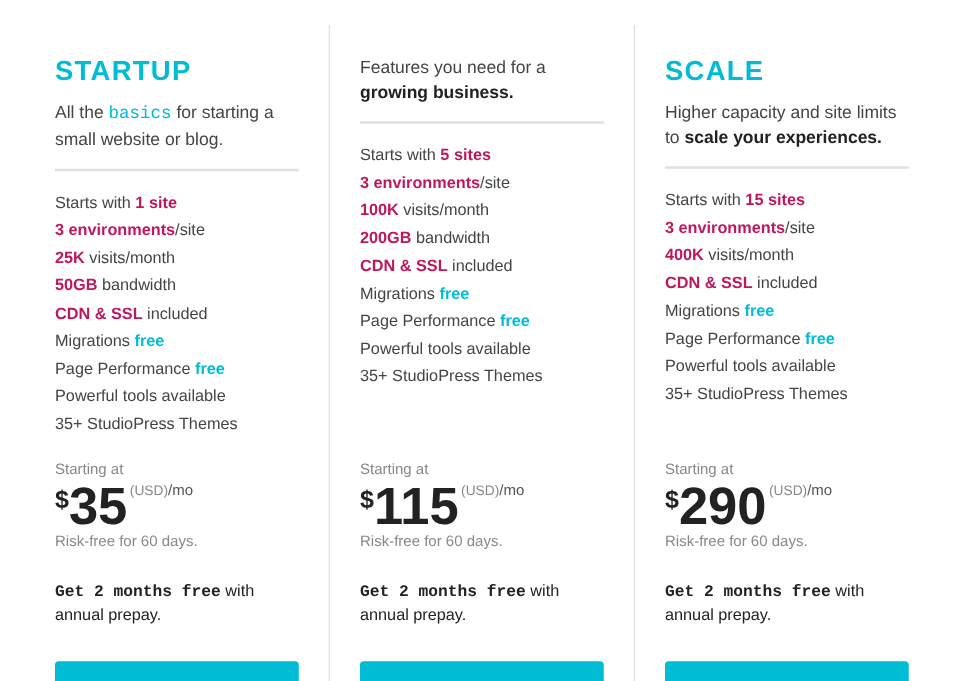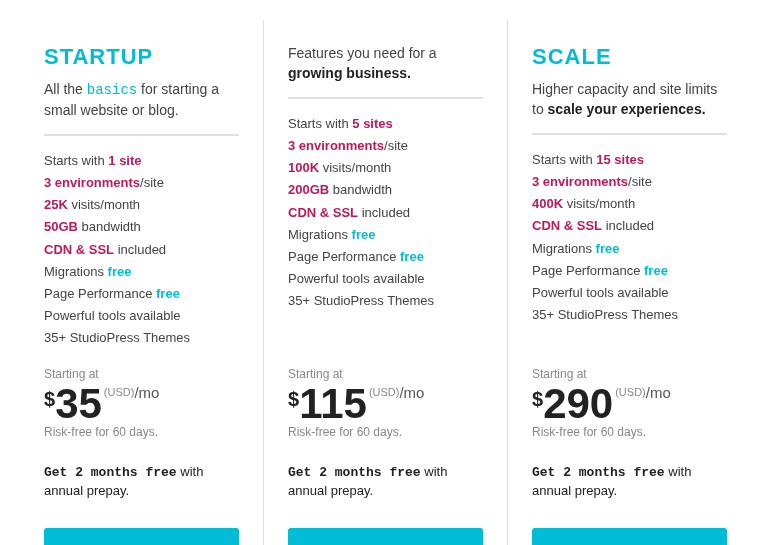--- a/index.html
+++ b/index.html
@@ -130,21 +130,21 @@
       display: flex;
       margin-left: 2px;
       align-self: flex-start;
     }
     .price-combined .right-side .usd {
       font-size: 11px;
       color: #888;
       margin-top: 4px;
     }
     .price-combined .right-side .mo {
-      font-size: 15px;
+      font-size: 12px;
       color: #555;
       margin-top: 2px;
       text-align: right;
     }
   </style>
 </head>
 <body>
 
 <div class="plans-container">
 <div class="plan-card">

